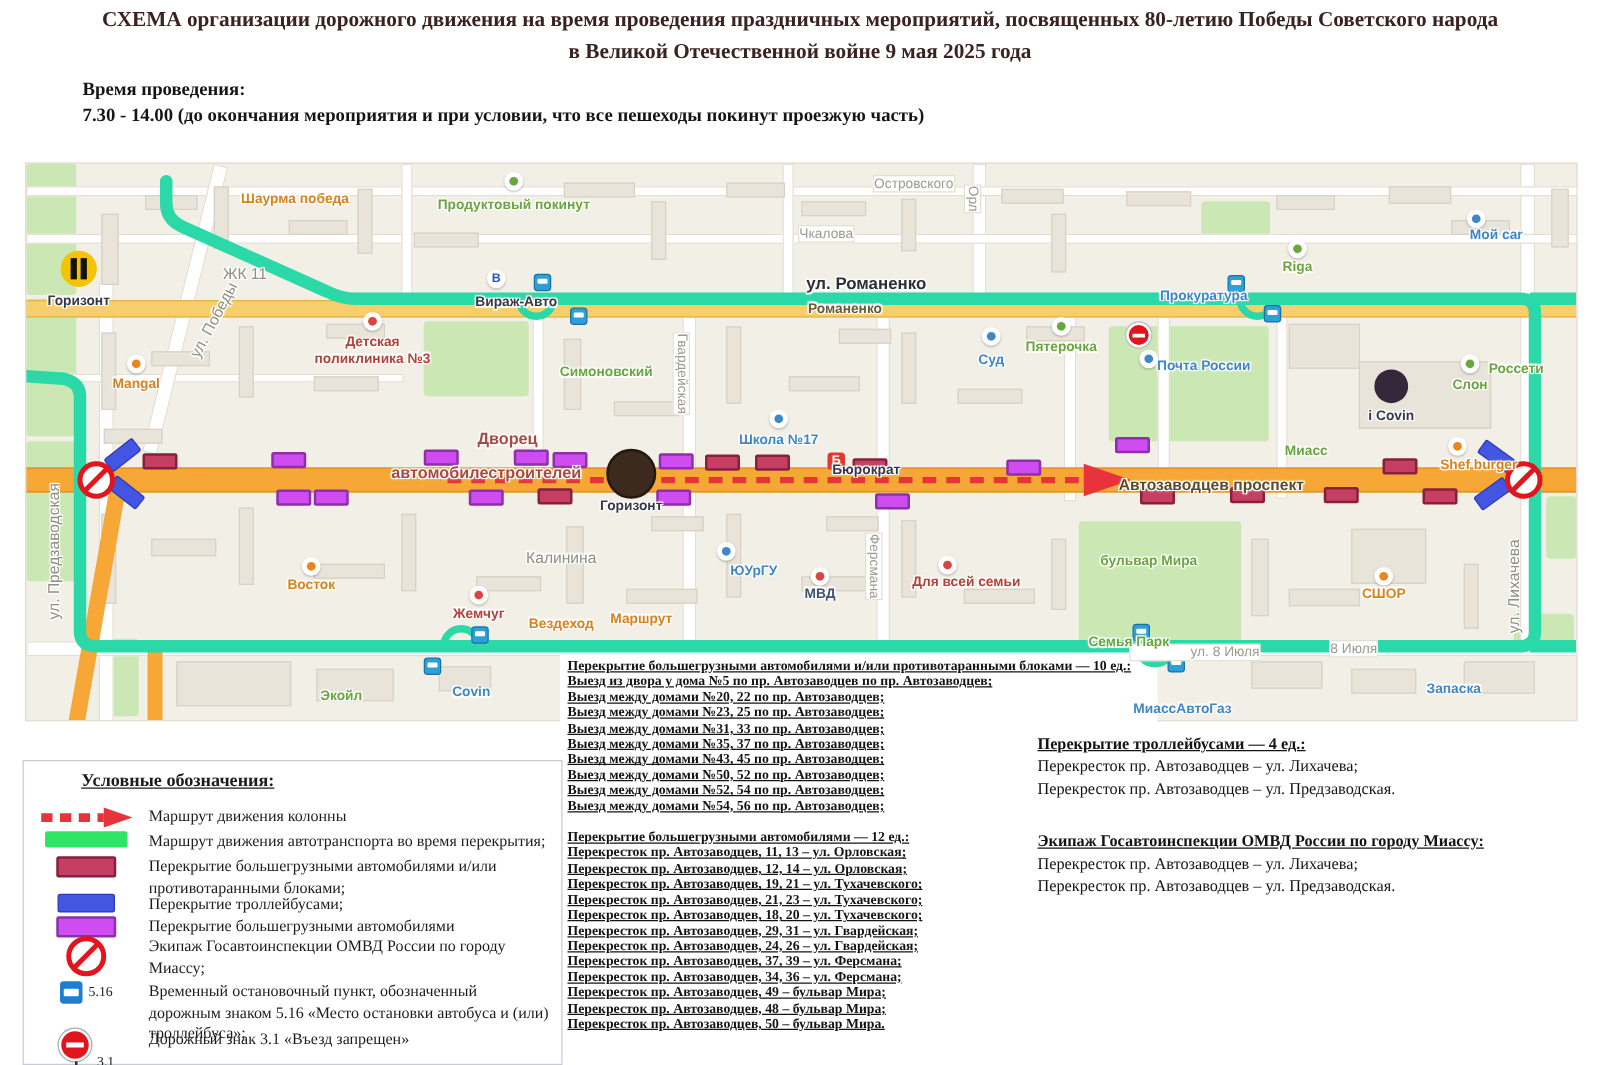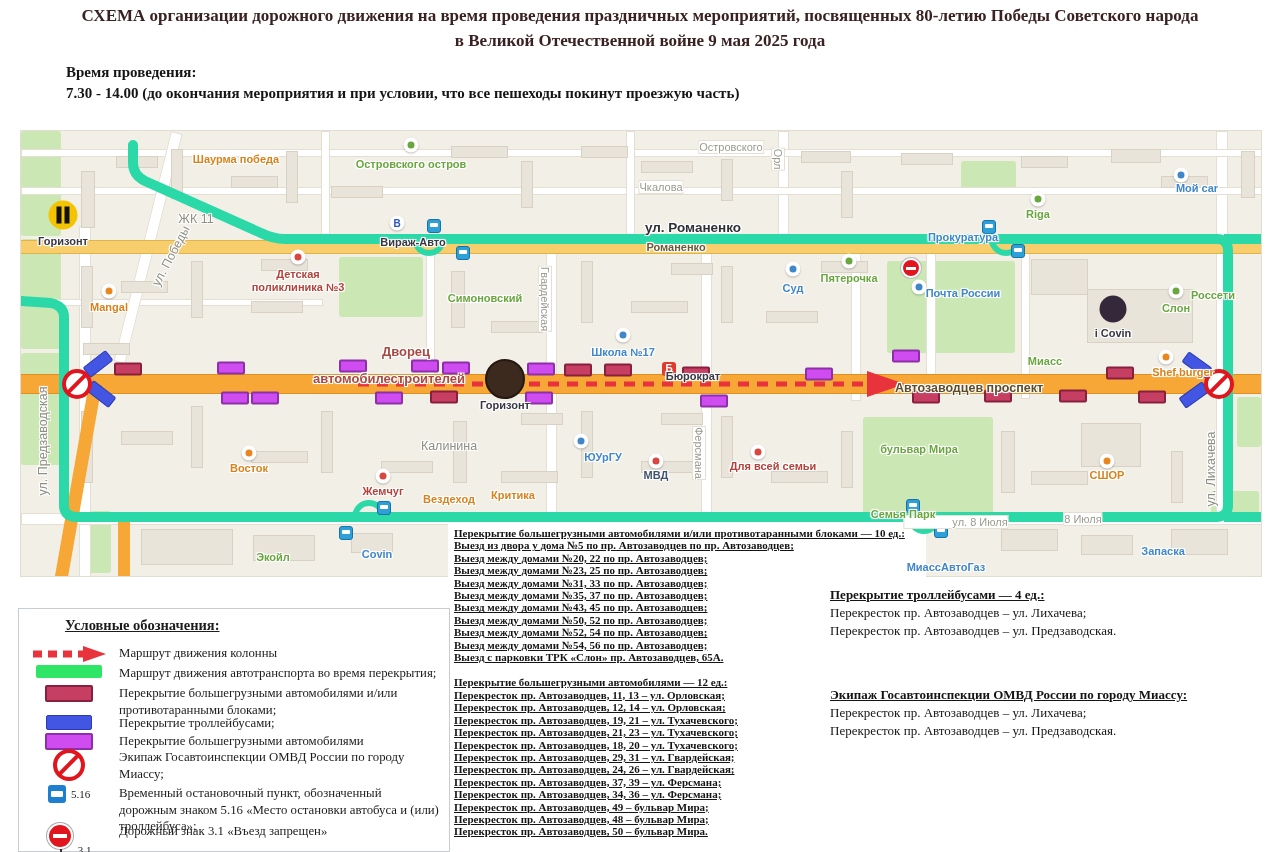--- a/index.html
+++ b/index.html
@@ -51,21 +51,21 @@
   .ml.street-big{color:#8f8f85;font-weight:normal;font-size:12.5px;}
   .ml.road{color:#6b5a34;font-size:11px;} .ml.road-big{color:#5d4c2a;font-size:12.5px;}
   
   #midpanel{left:448px;top:523px;width:478px;height:329px;background:#fff;padding:4px 0 0 6px;box-sizing:border-box;}
   .uhead{font-weight:bold;font-size:11px;line-height:12.4px;text-decoration:underline;color:#141414;}
   .uitem{font-weight:bold;font-size:11px;line-height:12.4px;text-decoration:underline;color:#141414;}
   #trucks{margin-top:13px;}
   
   #rightpanel{left:830px;top:586px;width:430px;font-size:13px;line-height:18px;color:#141414;}
   .rhead{font-weight:bold;text-decoration:underline;}
-  #gai-block{margin-top:46px;}
+  #gai-block{margin-top:24px;}
   
   #legend{left:18px;top:608px;width:430px;height:242px;border:1px solid #c6ccd4;background:#fff;}
   #legend-title{position:absolute;left:46px;top:8px;font-weight:bold;font-size:14.5px;text-decoration:underline;color:#1c1c1c;}
   .lrow{position:absolute;left:0;display:flex;align-items:flex-start;}
   .lic{width:100px;display:flex;justify-content:center;align-items:center;flex:none;position:relative;}
   .llab{font-size:12.8px;line-height:16.5px;color:#1c1c1c;width:320px;}
   .lbar{height:13px;border-radius:2px;position:relative;}
   .badge{font-family:"Liberation Serif",serif;font-size:11px;color:#222;margin-left:5px;}
   .s31leg{width:22px;height:22px;border-radius:50%;background:#e1151d;border:2px solid #fff;box-shadow:0 0 0 1px #aaa;position:relative;}
   .s31leg::after{content:"";position:absolute;left:4px;top:9px;width:14px;height:4px;background:#fff;}
@@ -272,29 +272,29 @@
       <div class="ml darkred-big" style="left: 368px; top: 247px;">автомобилестроителей</div>
       <div class="ml dark" style="left: 42px; top: 110px;">Горизонт</div>
       <div class="ml dark" style="left: 392px; top: 111px;">Вираж-Авто</div>
       <div class="ml dark" style="left: 672px; top: 245px;">Бюрократ</div>
       <div class="ml dark" style="left: 484px; top: 274px;">Горизонт</div>
       <div class="ml dark" style="left: 1092px; top: 202px;">i Covin</div>
       <div class="ml green" style="left: 828px; top: 147px;">Пятерочка</div>
       <div class="ml orange" style="left: 215px; top: 28px;">Шаурма победа</div>
       <div class="ml orange" style="left: 88px; top: 176px;">Mangal</div>
       <div class="ml orange" style="left: 228px; top: 337px;">Восток</div>
-      <div class="ml orange" style="left: 492px; top: 364px;">Критика</div>
+      <div class="ml orange" style="left: 492px; top: 364px;">Маршрут</div>
       <div class="ml orange" style="left: 428px; top: 368px;">Вездеход</div>
       <div class="ml orange" style="left: 1162px; top: 241px;">Shef burger</div>
       <div class="ml orange" style="left: 1086px; top: 344px;">СШОР</div>
       <div class="ml darkred" style="left: 277px; top: 143px;">Детская</div>
       <div class="ml darkred" style="left: 277px; top: 140px; margin-top: 16px;">поликлиника №3</div>
       <div class="ml darkred" style="left: 362px; top: 360px;">Жемчуг</div>
       <div class="ml darkred" style="left: 752px; top: 335px;">Для всей семьи</div>
-      <div class="ml green" style="left: 390px; top: 33px;">Островского остров</div>
+      <div class="ml green" style="left: 390px; top: 33px;">Продуктовый покинут</div>
       <div class="ml green" style="left: 464px; top: 167px;">Симоновский</div>
       <div class="ml green" style="left: 1017px; top: 83px;">Riga</div>
       <div class="ml green" style="left: 1192px; top: 164px;">Россети</div>
       <div class="ml green" style="left: 1155px; top: 177px;">Слон</div>
       <div class="ml green" style="left: 1024px; top: 230px;">Миасс</div>
       <div class="ml green" style="left: 898px; top: 318px;">бульвар Мира</div>
       <div class="ml green" style="left: 882px; top: 383px;">Семья Парк</div>
       <div class="ml green" style="left: 252px; top: 426px;">Экойл</div>
       <div class="ml blue" style="left: 602px; top: 221px;">Школа №17</div>
       <div class="ml blue" style="left: 562px; top: 326px; padding-left: 40px;">ЮУрГУ</div>
@@ -315,21 +315,20 @@
     <div id="blocks-items">
         <div class="uitem">Выезд из двора у дома №5 по пр. Автозаводцев по пр. Автозаводцев;</div>
         <div class="uitem">Выезд между домами №20, 22 по пр. Автозаводцев;</div>
         <div class="uitem">Выезд между домами №23, 25 по пр. Автозаводцев;</div>
         <div class="uitem">Выезд между домами №31, 33 по пр. Автозаводцев;</div>
         <div class="uitem">Выезд между домами №35, 37 по пр. Автозаводцев;</div>
         <div class="uitem">Выезд между домами №43, 45 по пр. Автозаводцев;</div>
         <div class="uitem">Выезд между домами №50, 52 по пр. Автозаводцев;</div>
         <div class="uitem">Выезд между домами №52, 54 по пр. Автозаводцев;</div>
         <div class="uitem">Выезд между домами №54, 56 по пр. Автозаводцев;</div>
-        <div class="uitem">Выезд с парковки ТРК «Слон» пр. Автозаводцев, 65А.</div>
       </div>
   </div>
   <div id="trucks">
     <div class="uhead">Перекрытие большегрузными автомобилями — 12 ед.:</div>
     <div id="trucks-items">
         <div class="uitem">Перекресток пр. Автозаводцев, 11, 13 – ул. Орловская;</div>
         <div class="uitem">Перекресток пр. Автозаводцев, 12, 14 – ул. Орловская;</div>
         <div class="uitem">Перекресток пр. Автозаводцев, 19, 21 – ул. Тухачевского;</div>
         <div class="uitem">Перекресток пр. Автозаводцев, 21, 23 – ул. Тухачевского;</div>
         <div class="uitem">Перекресток пр. Автозаводцев, 18, 20 – ул. Тухачевского;</div>

